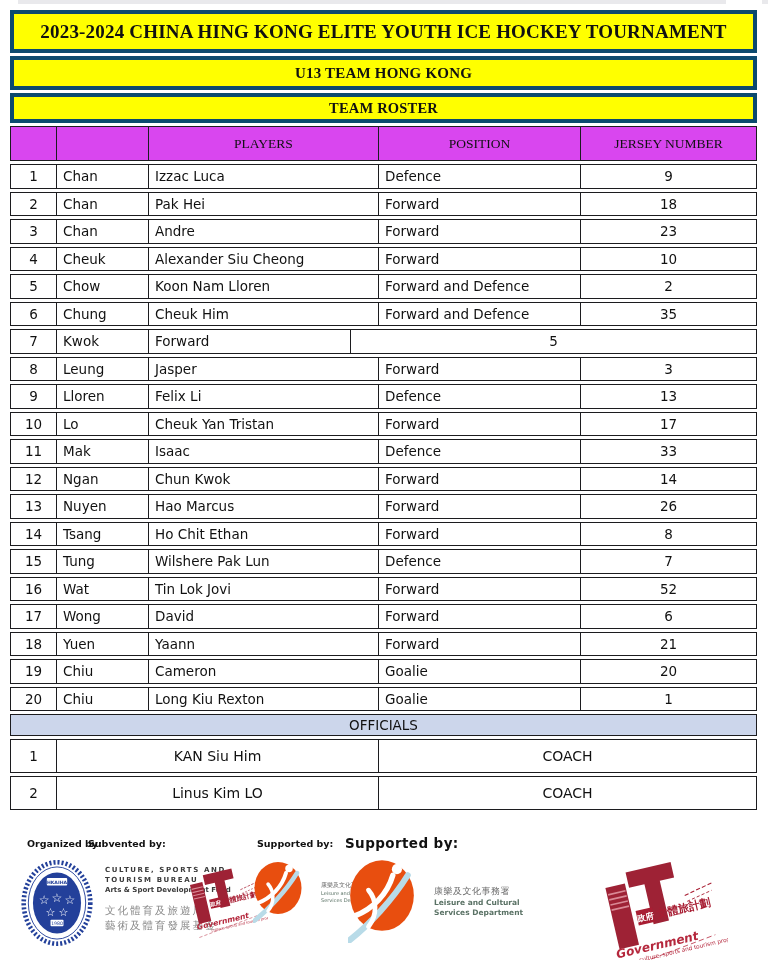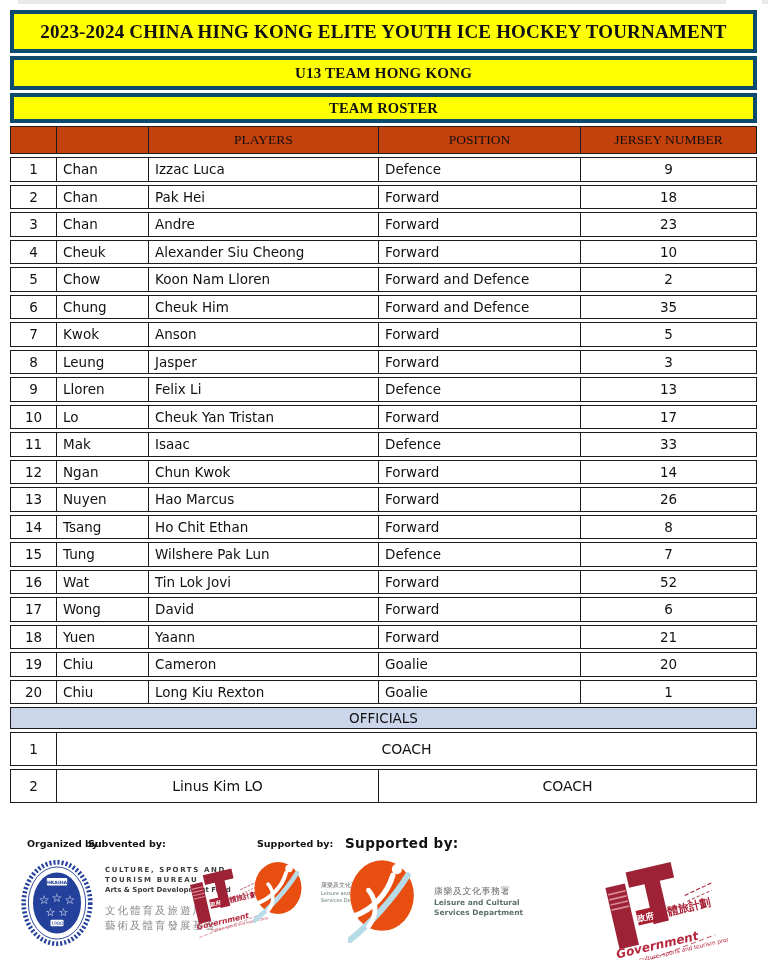--- a/index.html
+++ b/index.html
@@ -26,21 +26,21 @@
           margin-bottom:3px; height:24.5px; background:#fff; }
   .cell { box-sizing:border-box; display:flex; align-items:center;
           font-size:13.5px; padding:0 6px; overflow:hidden; white-space:nowrap; }
   .cell + .cell { border-left:1.6px solid #1c1c1f; }
   .c1 { width:45px; justify-content:center; padding:0; }
   .c2 { width:92px; }
   .c3 { width:230px; }
   .c4 { width:202px; }
   .c5 { flex:1; justify-content:center; padding:0; }
 
-  .thead { background:#c2410c; height:28px; margin-bottom:3px; }
+  .thead { background:#d946ef; height:35px; margin-bottom:3px; }
   .thead .cell { font-family:"Liberation Serif", serif; font-size:13.5px;
                  justify-content:center; padding:0; }
 
   .officials-band { box-sizing:border-box; border:1.6px solid #1c1c1f; background:#ccd6eb;
           height:22px; margin-bottom:3px; display:flex; align-items:center;
           justify-content:center; font-size:13.5px; }
 
   .orow { height:34px; }
   .oc1 { width:45px; justify-content:center; padding:0; }
   .oc2 { width:322px; justify-content:center; font-size:14px; }
@@ -167,21 +167,20 @@
       <div class="trow">
         <div class="cell c1">6</div>
         <div class="cell c2">Chung</div>
         <div class="cell c3">Cheuk Him</div>
         <div class="cell c4">Forward and Defence</div>
         <div class="cell c5">35</div>
       </div>
       <div class="trow">
         <div class="cell c1">7</div>
         <div class="cell c2">Kwok</div>
-        <div class="cell c3">Anson</div>
         <div class="cell c4">Forward</div>
         <div class="cell c5">5</div>
       </div>
       <div class="trow">
         <div class="cell c1">8</div>
         <div class="cell c2">Leung</div>
         <div class="cell c3">Jasper</div>
         <div class="cell c4">Forward</div>
         <div class="cell c5">3</div>
       </div>
@@ -269,20 +268,21 @@
         <div class="cell c4">Goalie</div>
         <div class="cell c5">1</div>
       </div>
     </div>
 
   <div class="officials-band">OFFICIALS</div>
 
   <div id="officials-rows">
       <div class="trow orow">
         <div class="cell oc1">1</div>
+        <div class="cell oc2">KAN Siu Him</div>
         <div class="cell oc3">COACH</div>
       </div>
       <div class="trow orow">
         <div class="cell oc1">2</div>
         <div class="cell oc2">Linus Kim LO</div>
         <div class="cell oc3">COACH</div>
       </div>
     </div>
 </div>
 

